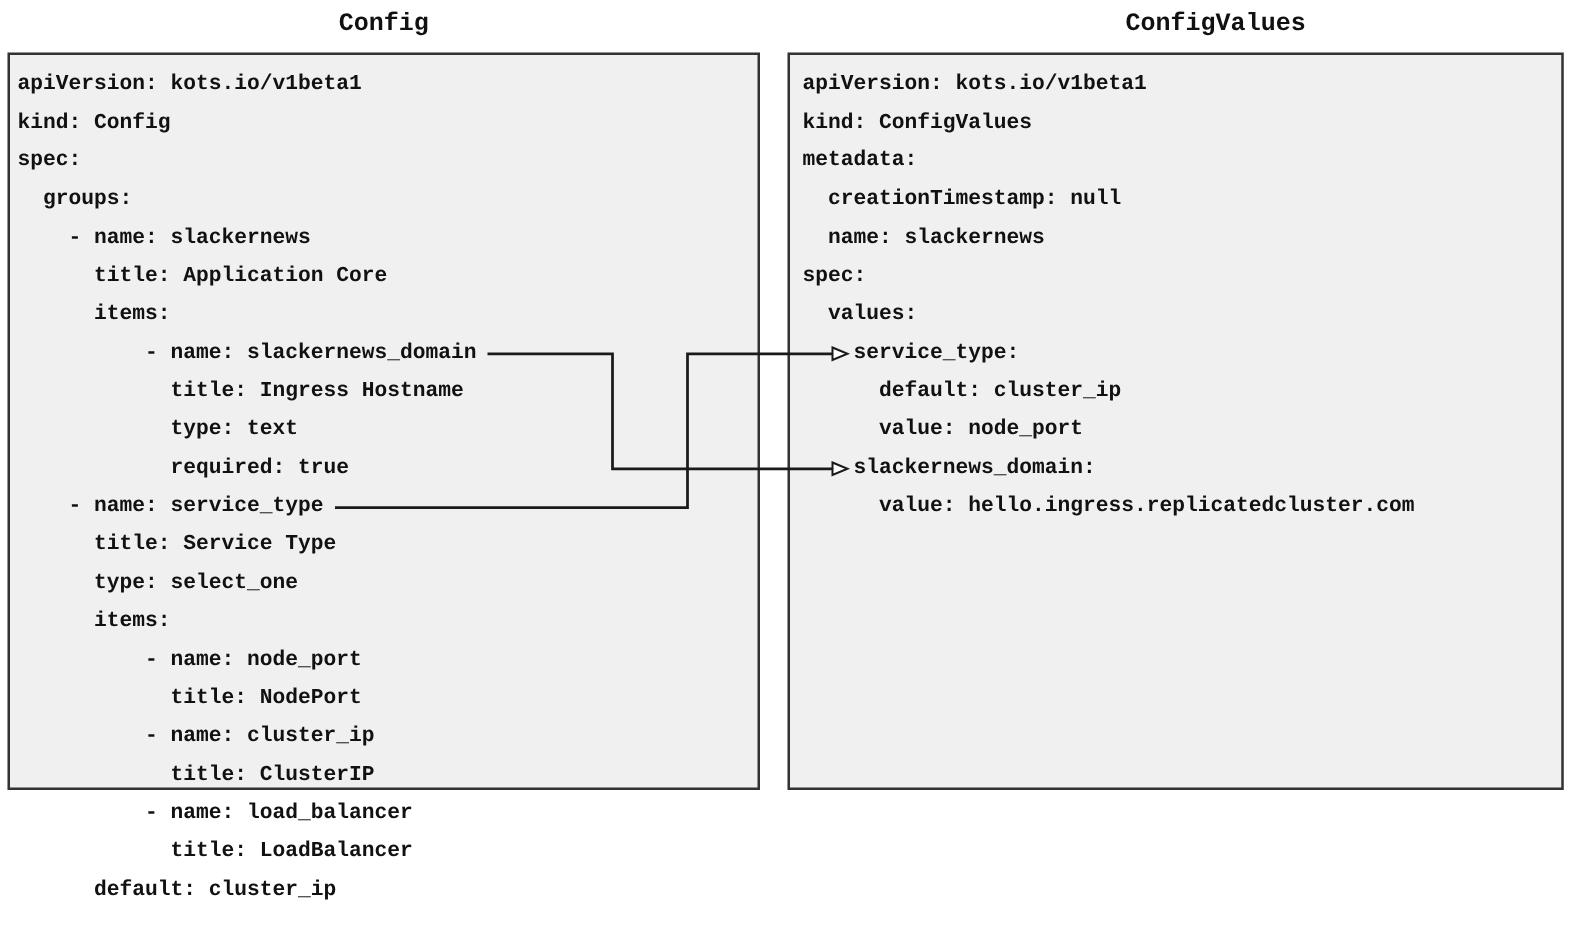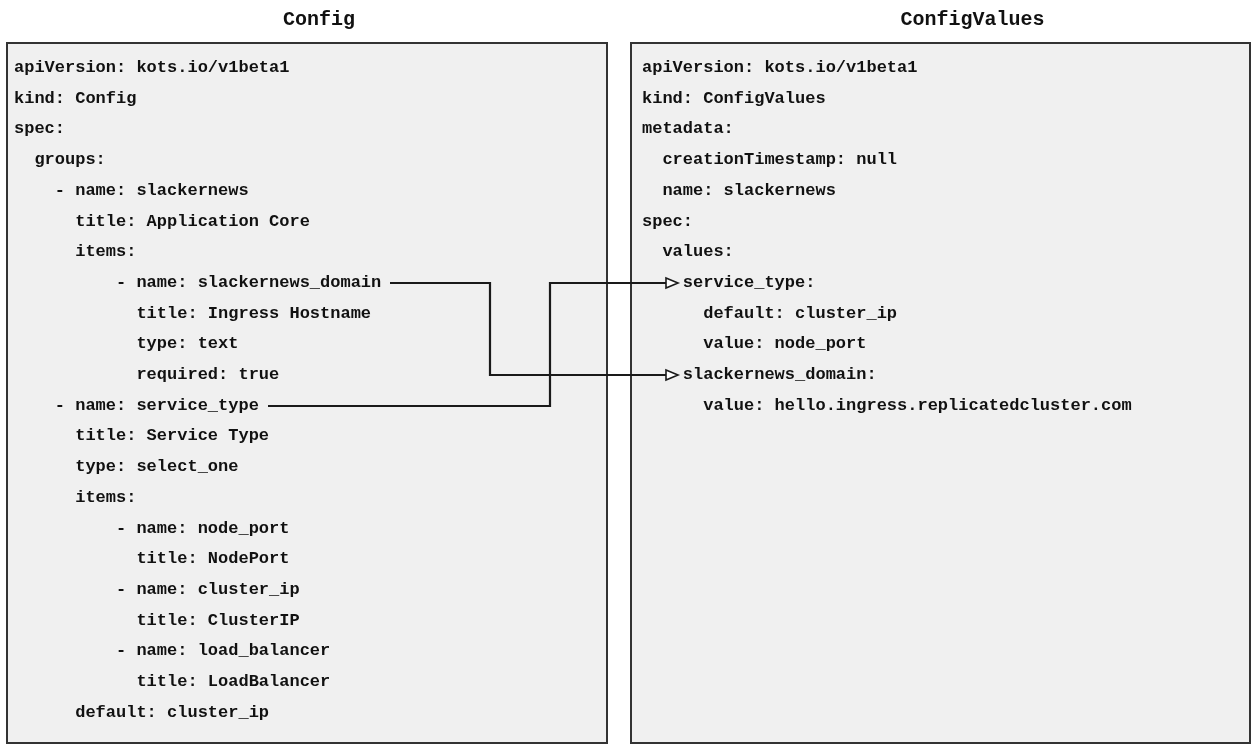--- a/index.html
+++ b/index.html
@@ -17,26 +17,26 @@
   }
   .panel-title {
     position: absolute;
     top: 6px;
     height: 28px;
     font: bold 20px/28px "Liberation Mono", monospace;
     text-align: center;
     color: #111111;
     white-space: pre;
   }
-  #title-left  { left: 18px;   width: 602px; }
+  #title-left  { left: 6px;   width: 602px; }
   #title-right { left: 662px; width: 621px; }
   .panel {
     position: absolute;
     top: 42px;
-    height: 702px;
+    height: 590px;
     box-sizing: border-box;
     background: #f0f0f0;
     border: 2px solid #333333;
   }
   #panel-left  { left: 6px;   width: 602px; }
   #panel-right { left: 630px; width: 621px; }
   .panel pre {
     margin: 0;
     font: bold 17px/30.7px "Liberation Mono", monospace;
     color: #111111;

